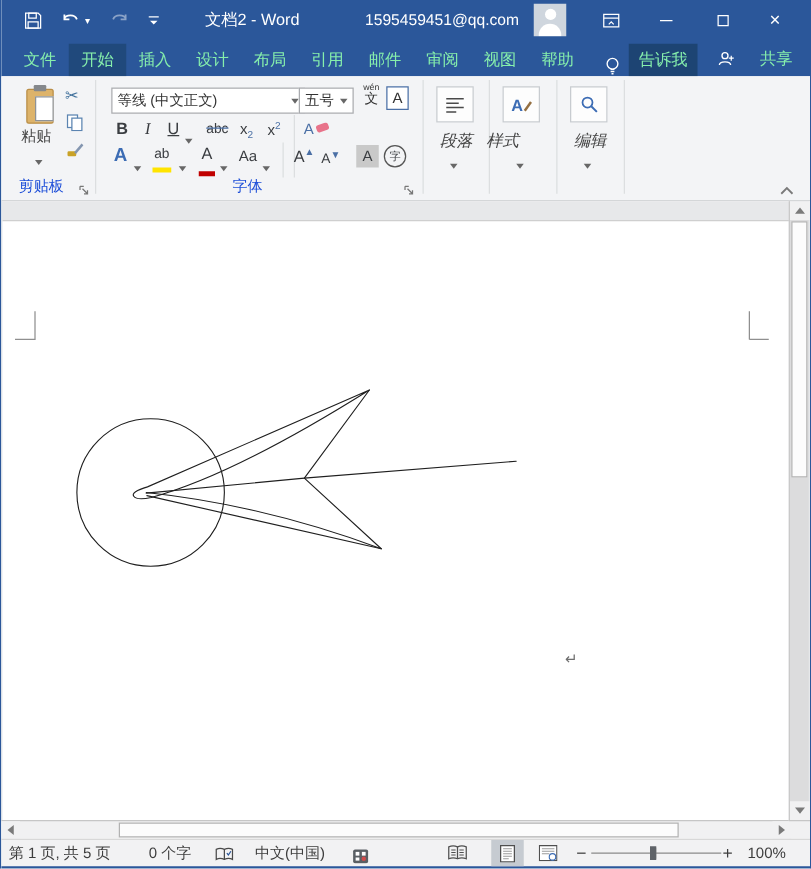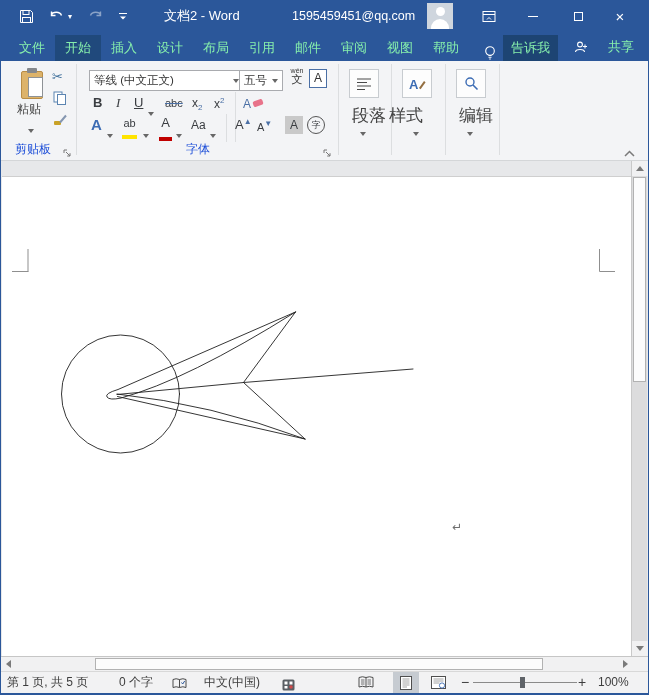--- a/index.html
+++ b/index.html
@@ -34,21 +34,21 @@
   
   .ribbon{position:absolute;left:0;top:61px;width:100%;height:100px;background:#f3f4f6;border-bottom:1px solid #d4d6d8;}
   .vsep{position:absolute;top:3px;height:91px;width:1px;background:#dcdee0;}
   .grouplabel{position:absolute;top:80px;font-size:12px;color:#1d4ed8;white-space:nowrap;}
   .launcher{position:absolute;top:83px;width:10px;height:10px;}
   .ddarrow{width:0;height:0;border-left:3.5px solid transparent;border-right:3.5px solid transparent;border-top:4px solid #676767;display:inline-block;}
   .btnletter{color:#3a3d41;font-size:13px;}
   .combo{position:absolute;height:21px;background:#fff;border:1px solid #a9abaf;display:flex;align-items:center;font-size:11.5px;color:#333;padding-left:4px;}
   .combo .ddarrow{position:absolute;right:4px;top:8px;}
   .iconbox{position:absolute;width:30px;height:29px;background:#fdfdfd;border:1px solid #c8ccd0;display:flex;align-items:center;justify-content:center;}
-  .collapsed-label{position:absolute;font-size:17px;color:#444;top:43px;white-space:nowrap;}
+  .collapsed-label{position:absolute;font-size:13px;color:#444;top:43px;white-space:nowrap;font-style:italic;}
   .collapsed-dd{position:absolute;top:61px;}
   .ylw{display:inline-block;width:15px;height:4px;background:#ffe400;}
   .red{display:inline-block;width:13px;height:4px;background:#c00000;}
   .chevron-collapse{position:absolute;left:623px;top:82px;width:11px;height:7px;}
 
   
   .docarea{position:absolute;left:0;top:161px;width:649px;height:495px;background:#e7e8ea;}
   .page{position:absolute;left:1px;top:15px;width:630px;height:480px;background:#fff;border-top:1px solid #cfcfcf;}
   .pilcrow{position:absolute;left:450px;top:343px;font-size:12px;color:#6f6f6f;}
 

